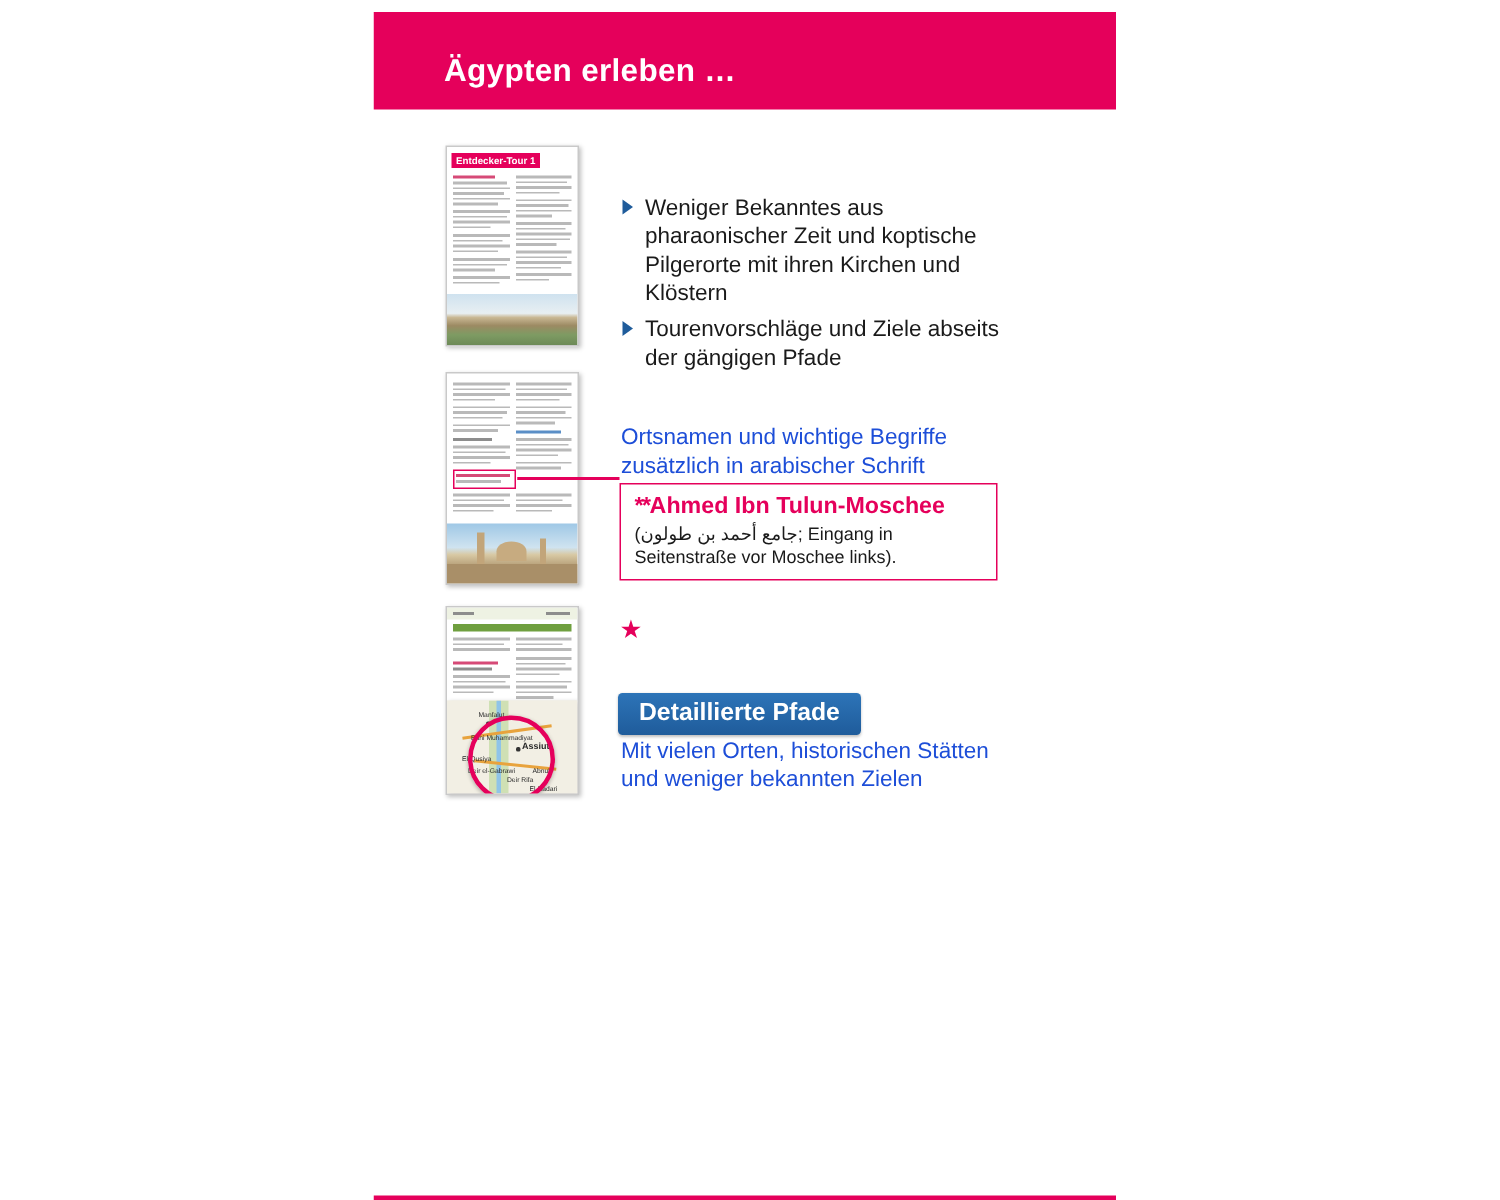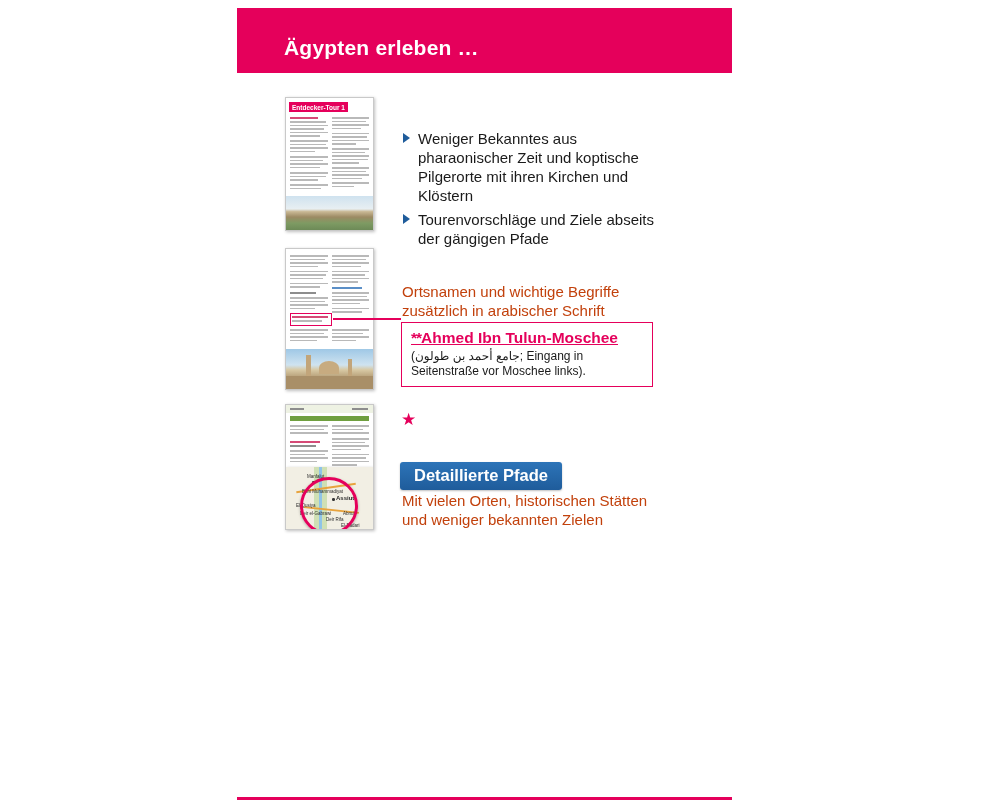--- a/index.html
+++ b/index.html
@@ -8,21 +8,21 @@
     background: #ffffff;
   }
   body {
     width: 1000px;
     height: 800px;
     font-family: "Liberation Sans", sans-serif;
     overflow: hidden;
   }
   .page {
     position: absolute;
-    left: 237px;
+    left: 249px;
     top: 8px;
     width: 495px;
     height: 792px;
     background: #ffffff;
     overflow: hidden;
   }
 
   
   .header {
     position: absolute;
@@ -74,21 +74,21 @@
     top: 4px;
     width: 0;
     height: 0;
     border-left: 7px solid #1f5c9b;
     border-top: 5px solid transparent;
     border-bottom: 5px solid transparent;
   }
 
   .plain-text {
     position: absolute;
-    color: #c2410c;
+    color: #1d4ed8;
     font-size: 15px;
     line-height: 19px;
   }
 
   
   .thumb {
     position: absolute;
     background: #ffffff;
     border: 1px solid #c9c9c9;
     box-shadow: 1px 1px 3px rgba(0,0,0,0.25);
@@ -187,21 +187,20 @@
     position: absolute;
     background: #ffffff;
     border: 1px solid #e5005b;
     padding: 6px 9px 7px 9px;
   }
   .callout-title {
     color: #e5005b;
     font-size: 15.5px;
     font-weight: bold;
     white-space: nowrap;
-    text-decoration: underline;
   }
   .callout-body {
     color: #1a1a1a;
     font-size: 12px;
     line-height: 15px;
     margin-top: 2px;
   }
   .stars {
     color: #e5005b;
     font-weight: bold;

